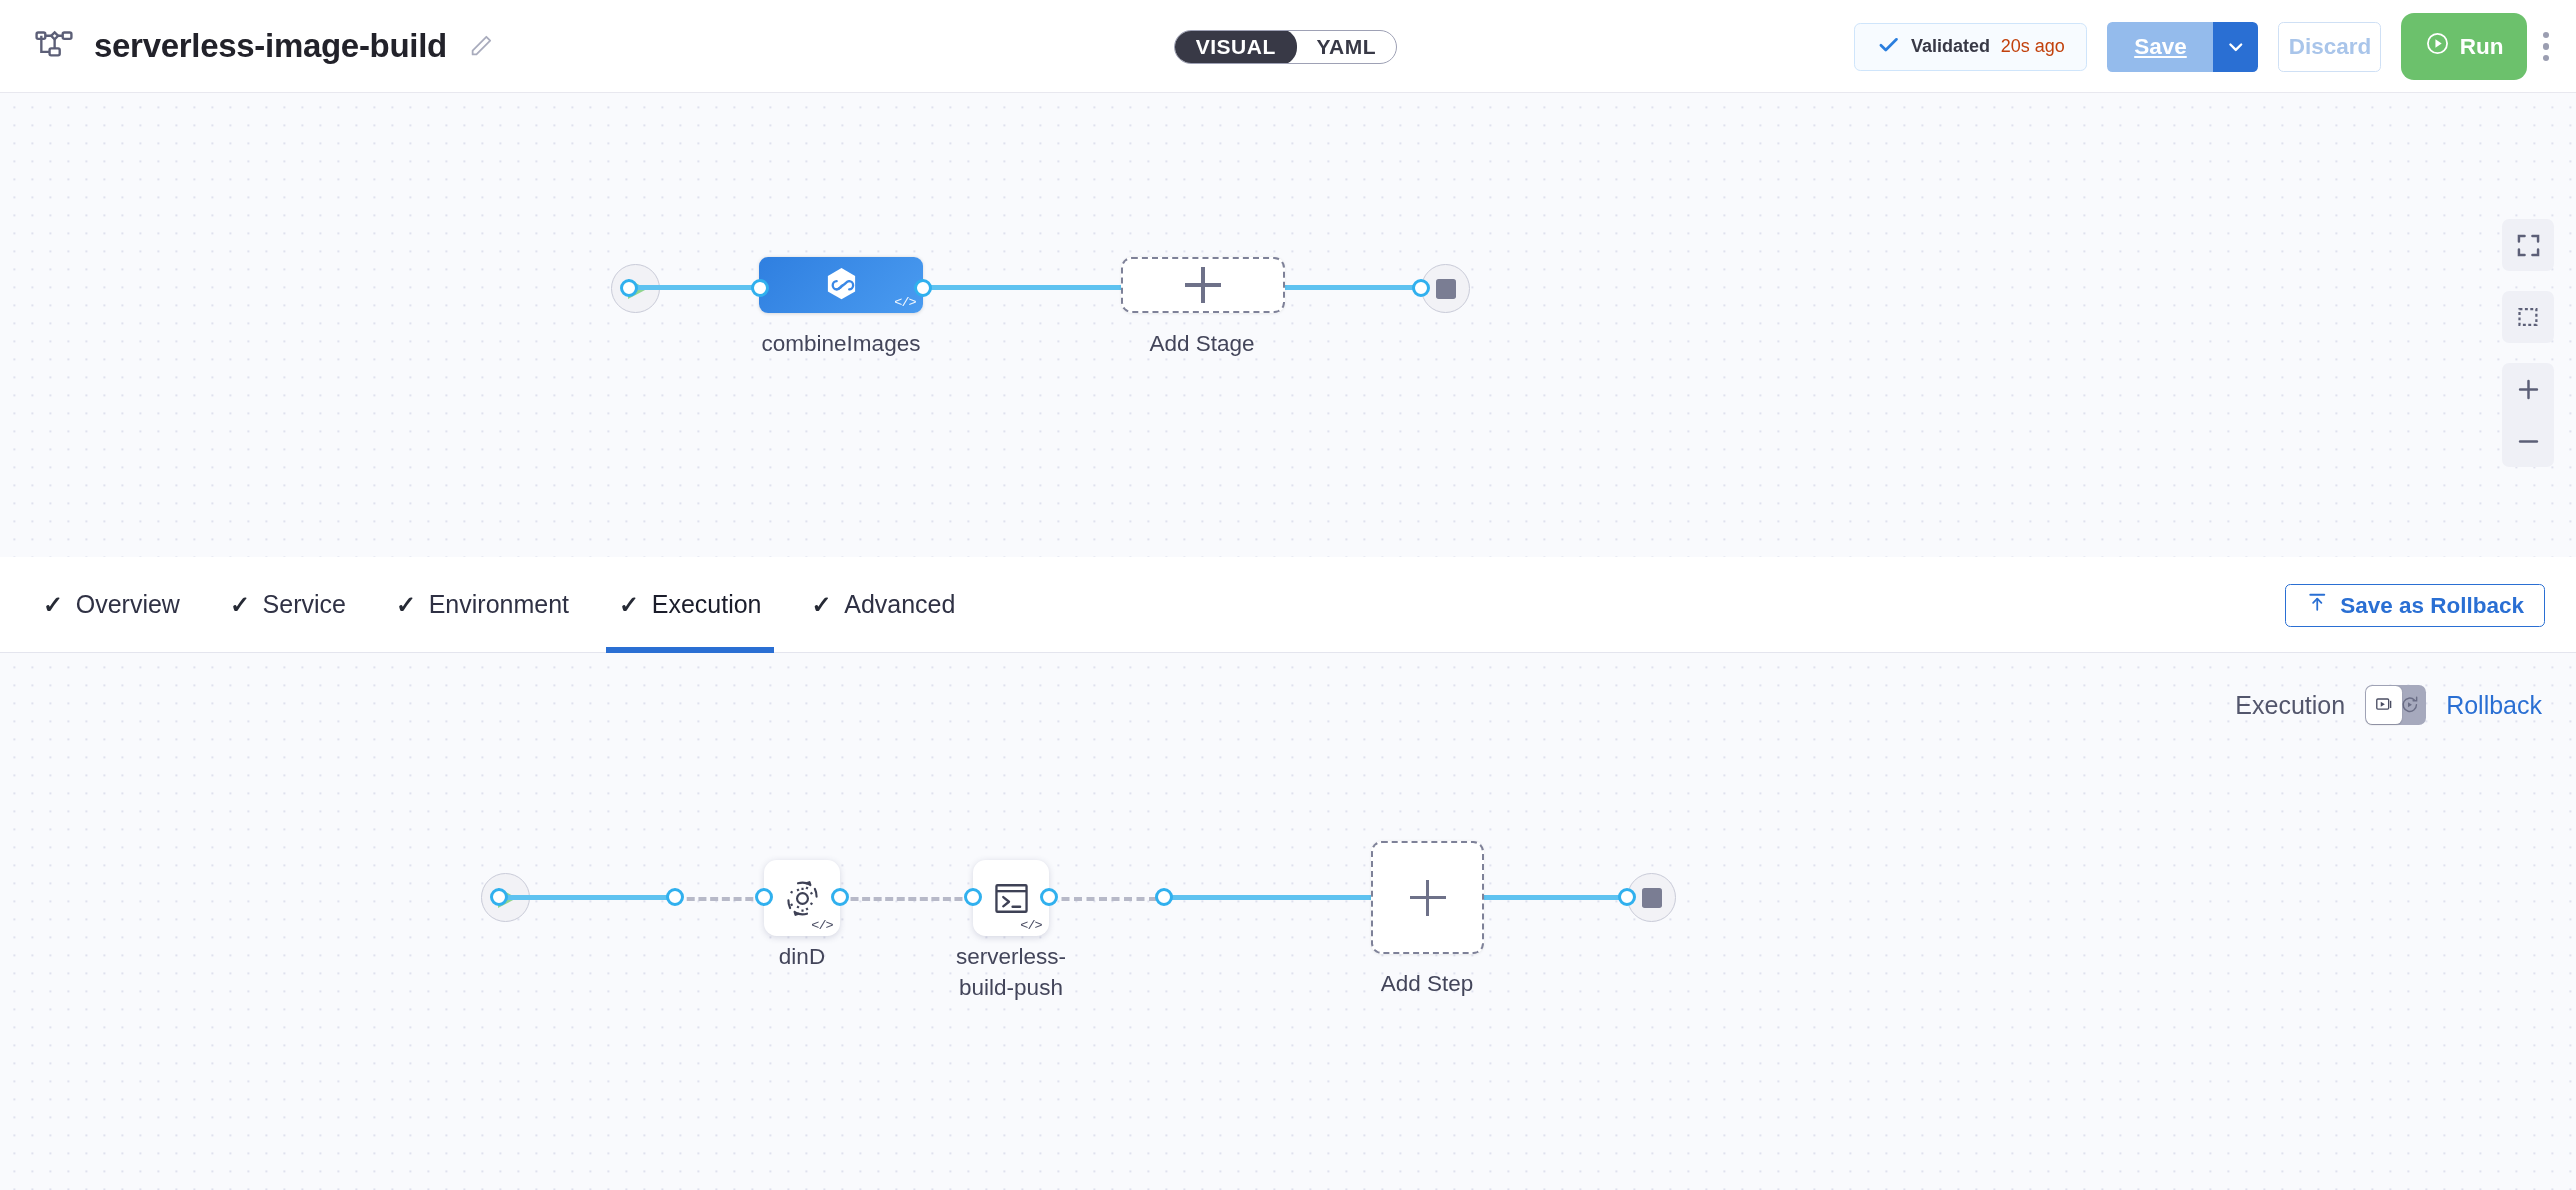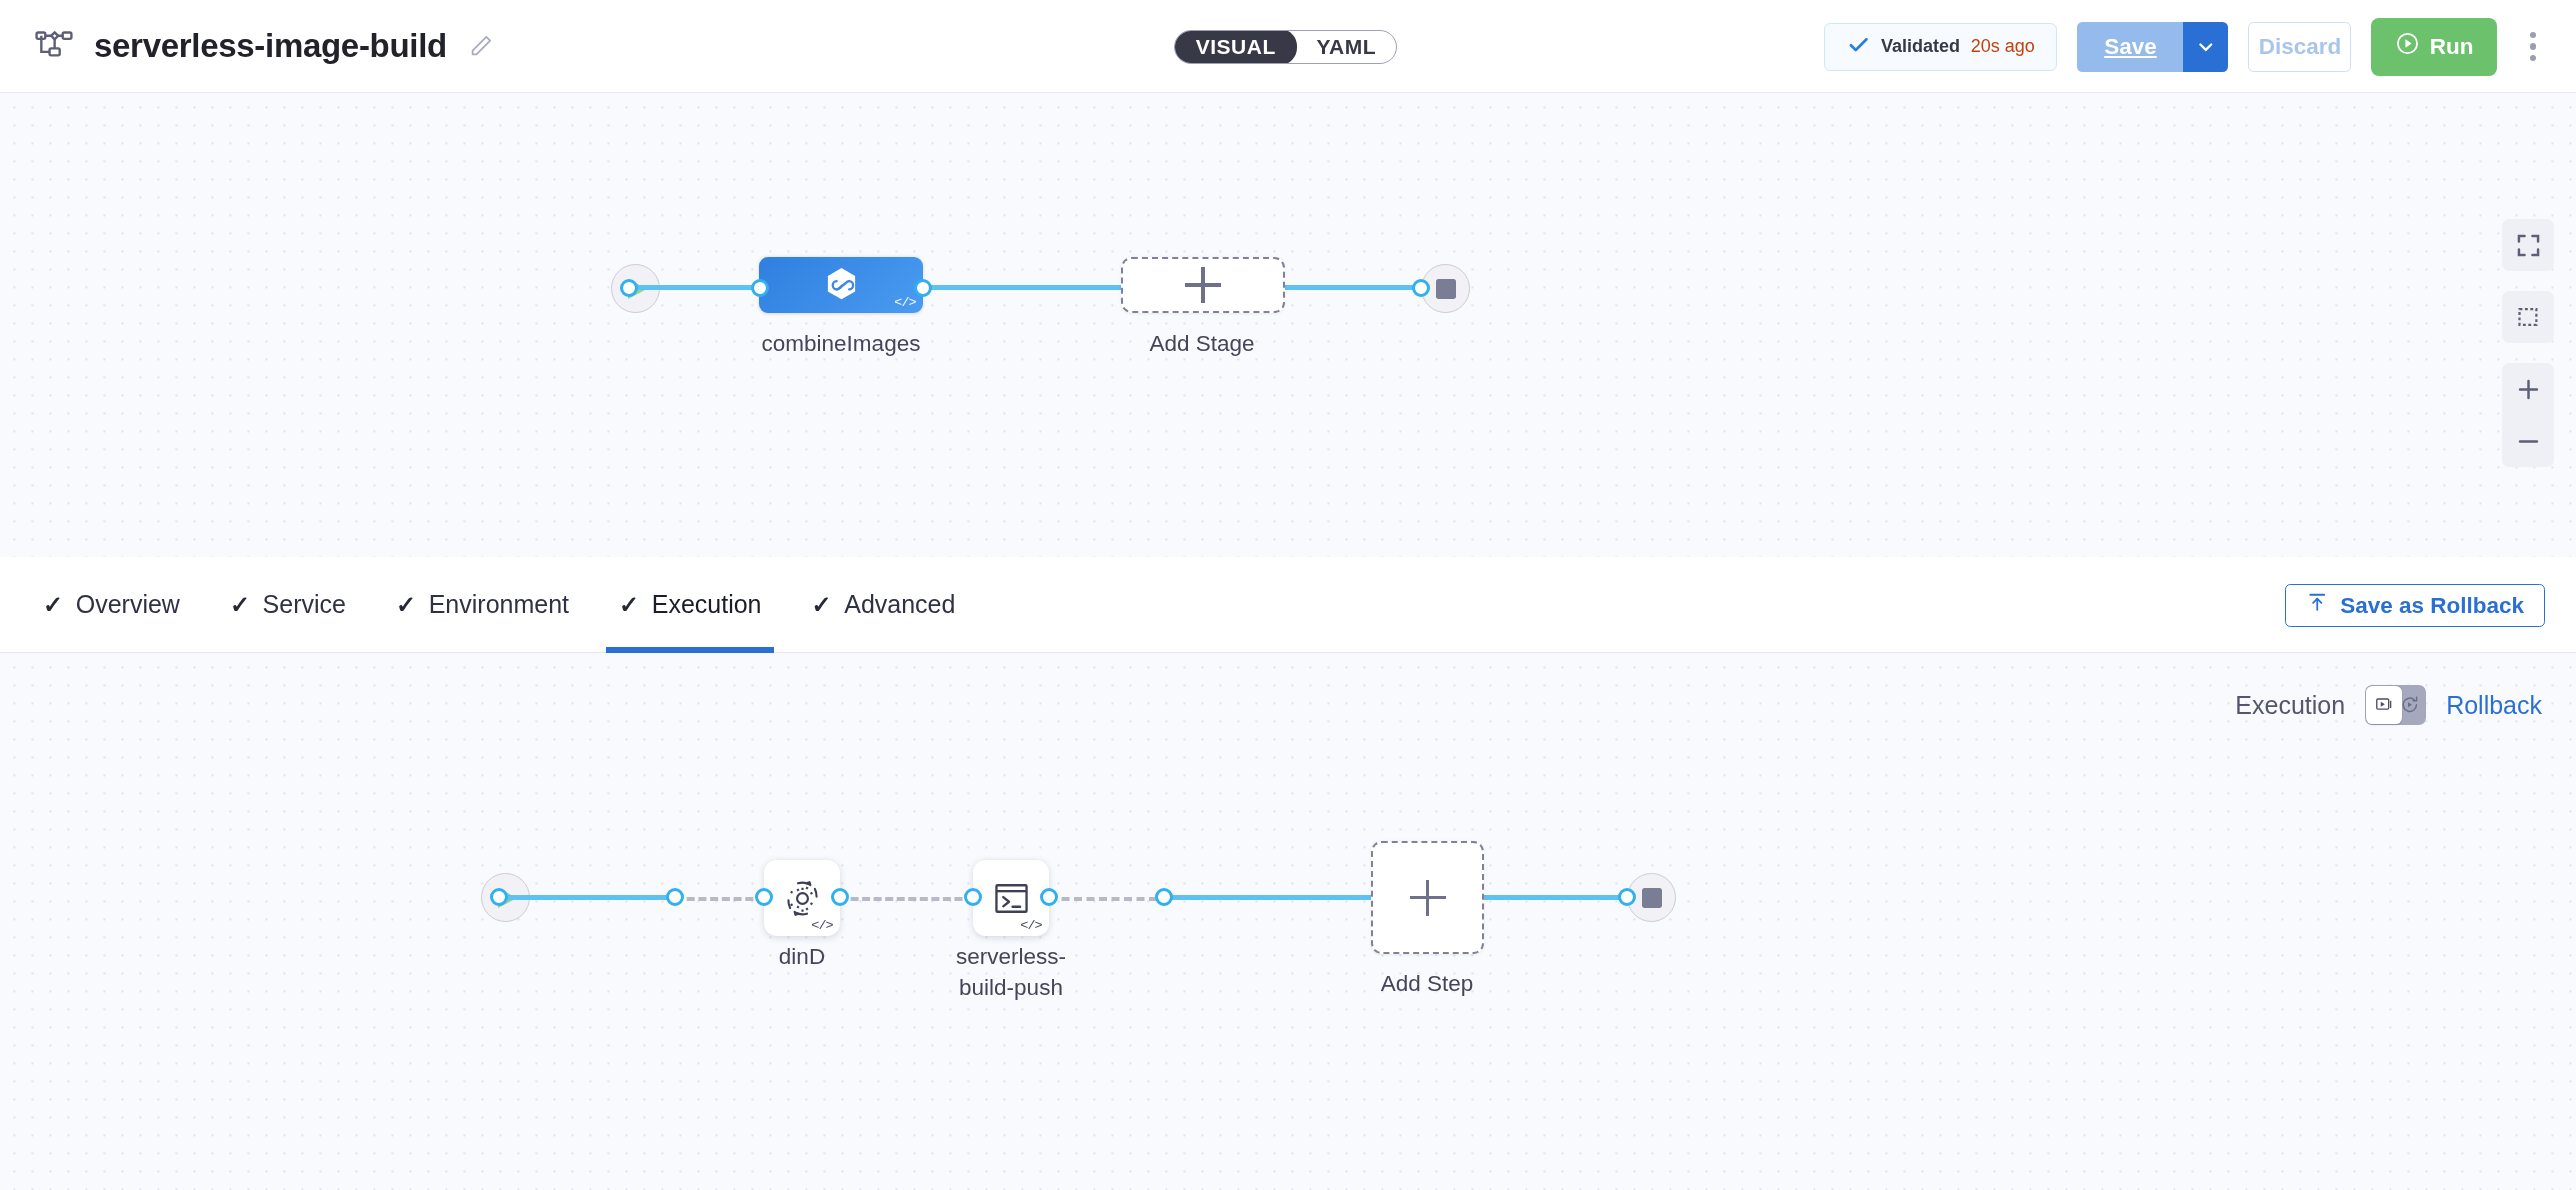--- a/index.html
+++ b/index.html
@@ -45,21 +45,21 @@
   .mode-opt.active {
     background: #383946; color: #ffffff;
     border-radius: 17px; margin: -0.9px; height: 36px;
     padding: 0 21.6px;
   }
   .mode-opt.inactive { color: #383946; }
 
   
   .hdr-right {
     position: absolute; right: 0; top: 0; height: 93px;
-    display: flex; align-items: center; padding-right: 25px;
+    display: flex; align-items: center; padding-right: 12px;
   }
   .validated-badge {
     display: flex; align-items: center; gap: 10.8px;
     height: 48px; padding: 0 21.6px;
     border: 0.9px solid #cfe5fb; border-radius: 6.3px;
     background: #f7fbff;
     margin-right: 20px;
   }
   .validated-badge .vtext { font-size: 18px; font-weight: bold; color: #383946; }
   .validated-badge .vtime { font-size: 18px; color: #c2410c; font-weight: normal; }
@@ -75,24 +75,24 @@
     background: #2a6fd3; width: 45px; display: flex; align-items: center; justify-content: center;
     cursor: pointer;
   }
   .discard-btn {
     height: 50px; width: 103px; border: 0.9px solid #cfe0f5; border-radius: 5.4px;
     background: #ffffff; color: #a9c5ea; font-size: 22.5px; font-weight: bold;
     display: flex; align-items: center; justify-content: center;
     margin-right: 20px; cursor: pointer;
   }
   .run-btn {
-    height: 58px; padding: 0 23.4px; border-radius: 8px; background: #6cc16c;
+    height: 67px; padding: 0 23.4px; border-radius: 13px; background: #6cc16c;
     color: #ffffff; font-size: 22.5px; font-weight: bold;
     display: flex; align-items: center; justify-content: center; gap: 10px;
-    margin-right: 18px; cursor: pointer;
+    margin-right: 1px; cursor: pointer;
   }
   .kebab { width: 36px; height: 50px; display: flex; flex-direction: column; align-items: center; justify-content: center; gap: 5.4px; cursor: pointer; }
   .kebab span { width: 6.3px; height: 6.3px; border-radius: 50%; background: #9b9eb1; display:block; }
 
   
   .canvas {
     position: absolute; left: 0; width: 2576px;
     background-color: #f9fafd;
     background-image: radial-gradient(#dfe1ee 1.4px, transparent 1.4px);
     background-size: 18px 18px;

